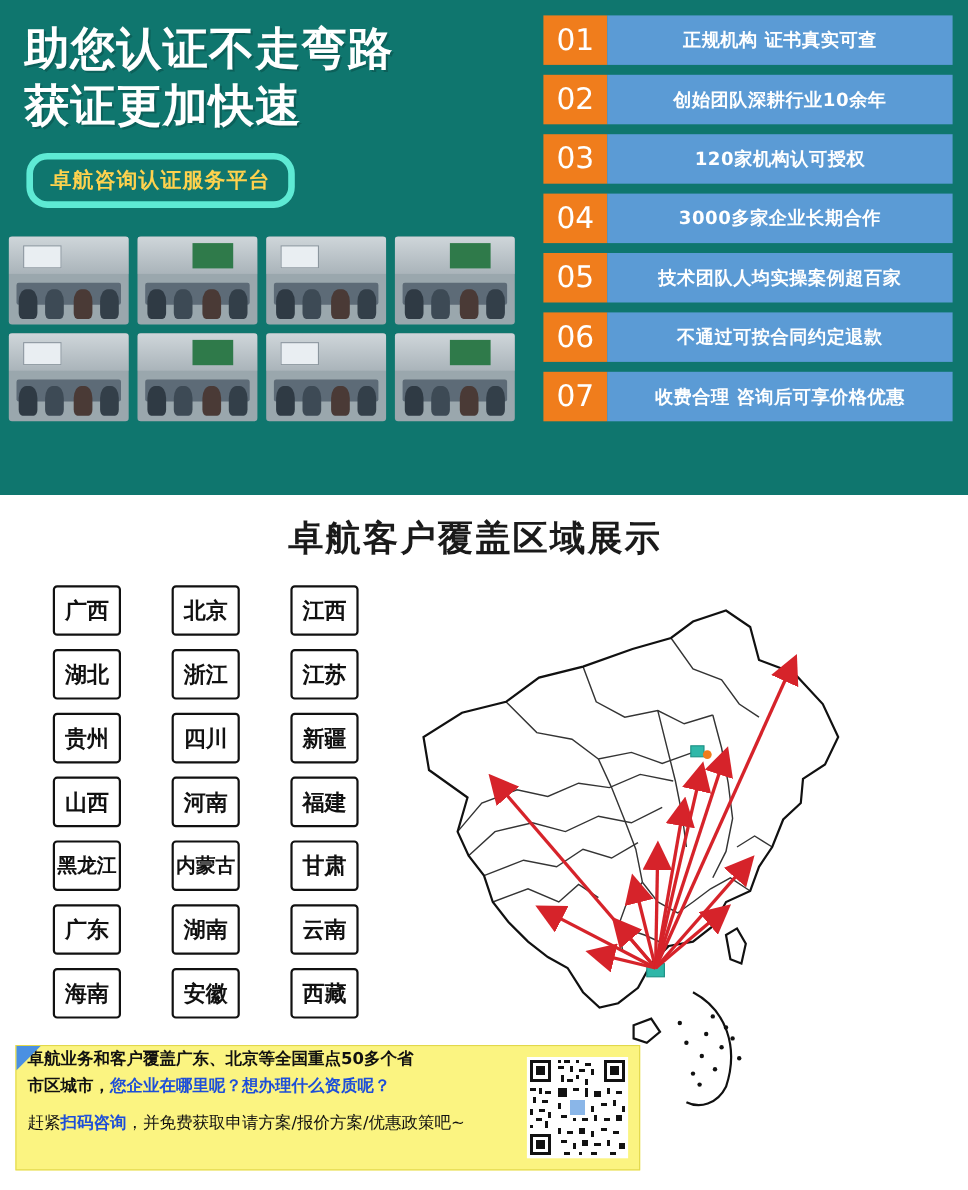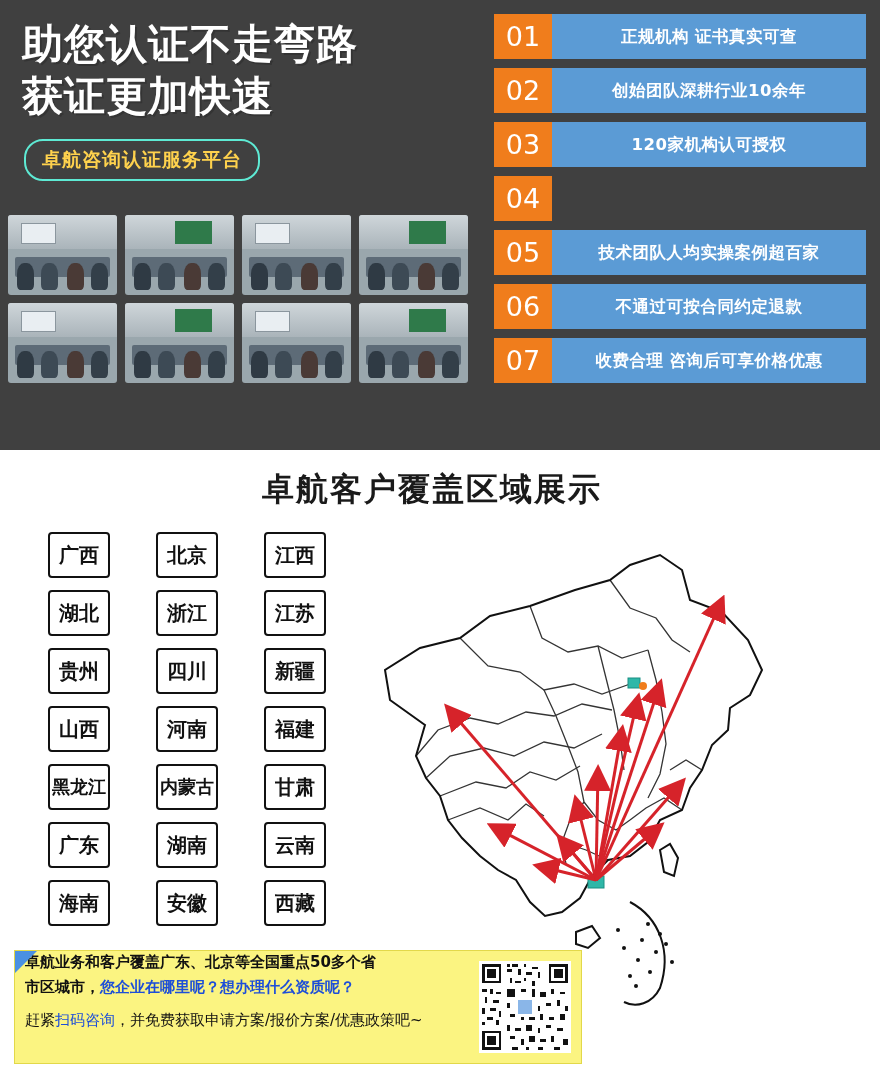--- a/index.html
+++ b/index.html
@@ -6,33 +6,33 @@
   body{
     width:880px;height:1082px;overflow:hidden;
     font-family:"DejaVu Sans","Liberation Sans",sans-serif;
     background:#ffffff;
   }
   .page{position:relative;width:880px;height:1082px;}
 
   
   .top{
     position:absolute;left:0;top:0;width:880px;height:450px;
-    background:#404040;
+    background:#0f766e;
   }
   .top-left{position:absolute;left:14px;top:10px;width:472px;height:430px;}
   .headline{
     color:#ffffff;font-weight:bold;font-size:41px;line-height:1.28;
     letter-spacing:1px;
     text-shadow:2px 2px 0 rgba(0,0,0,0.18);
     margin:8px 0 0 8px;
   }
   .headline div{white-space:nowrap;}
   .badge{
     display:inline-block;margin:16px 0 0 10px;
-    border:2px solid #5eead4;border-radius:19px;
+    border:6px solid #5eead4;border-radius:19px;
     color:#ffd24d;font-size:19px;font-weight:bold;
     padding:6px 16px;letter-spacing:1px;
   }
   .photo-grid{
     position:absolute;left:8px;top:215px;width:470px;
     display:flex;flex-wrap:wrap;gap:8px;
   }
   .photo{
     width:109px;height:80px;border-radius:3px;overflow:hidden;
     position:relative;background:#9aa7ad;
@@ -199,20 +199,21 @@
       <div class="row">
         <div class="num">02</div>
         <div class="txt">创始团队深耕行业10余年</div>
       </div>
       <div class="row">
         <div class="num">03</div>
         <div class="txt">120家机构认可授权</div>
       </div>
       <div class="row">
         <div class="num">04</div>
+        <div class="txt">3000多家企业长期合作</div>
       </div>
       <div class="row">
         <div class="num">05</div>
         <div class="txt">技术团队人均实操案例超百家</div>
       </div>
       <div class="row">
         <div class="num">06</div>
         <div class="txt">不通过可按合同约定退款</div>
       </div>
       <div class="row">
@@ -318,21 +319,21 @@
           <path d="M266,360 L330,306"></path>
           <path d="M266,360 L392,80"></path>
         </g>
       </svg>
     </div>
 
     <div class="banner">
       <span class="flag"></span>
       <p class="l1">卓航业务和客户覆盖广东、北京等全国重点50多个省</p>
       <p class="l2"><span>市区城市，</span><span class="red">您企业在哪里呢？想办理什么资质呢？</span></p>
-      <p class="l3"><span>赶紧</span><span class="red" style="font-weight:normal">扫码咨询</span><span>，并免费获取申请方案/报价方案/优惠政策吧~</span></p>
+      <p class="l3"><span>赶紧</span><span class="red" style="font-weight:bold">扫码咨询</span><span>，并免费获取申请方案/报价方案/优惠政策吧~</span></p>
       <svg class="qr" viewBox="0 0 33 33" shape-rendering="crispEdges">
         <rect width="33" height="33" fill="#ffffff"></rect>
         <g fill="#111111">
           <path d="M1,1h7v7h-7z M2,2v5h5v-5z"></path>
             <rect x="3" y="3" width="3" height="3"></rect>
           <path d="M25,1h7v7h-7z M26,2v5h5v-5z"></path>
             <rect x="27" y="3" width="3" height="3"></rect>
           <path d="M1,25h7v7h-7z M2,26v5h5v-5z"></path>
             <rect x="3" y="27" width="3" height="3"></rect>
           <rect x="10" y="1" width="1" height="1"></rect>

